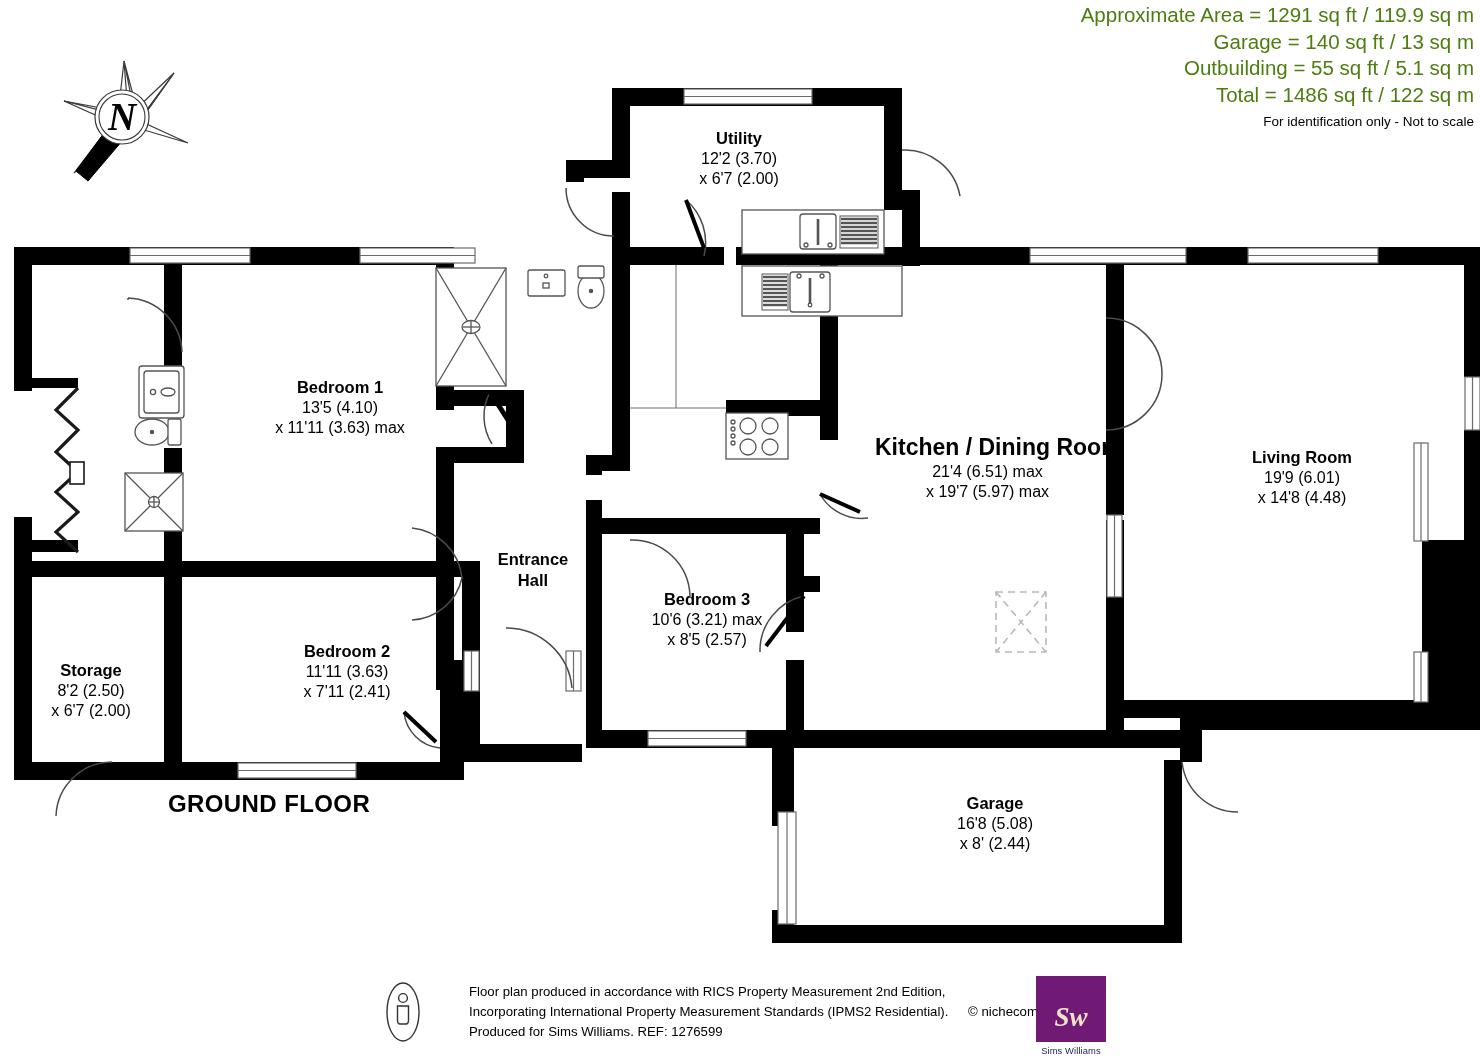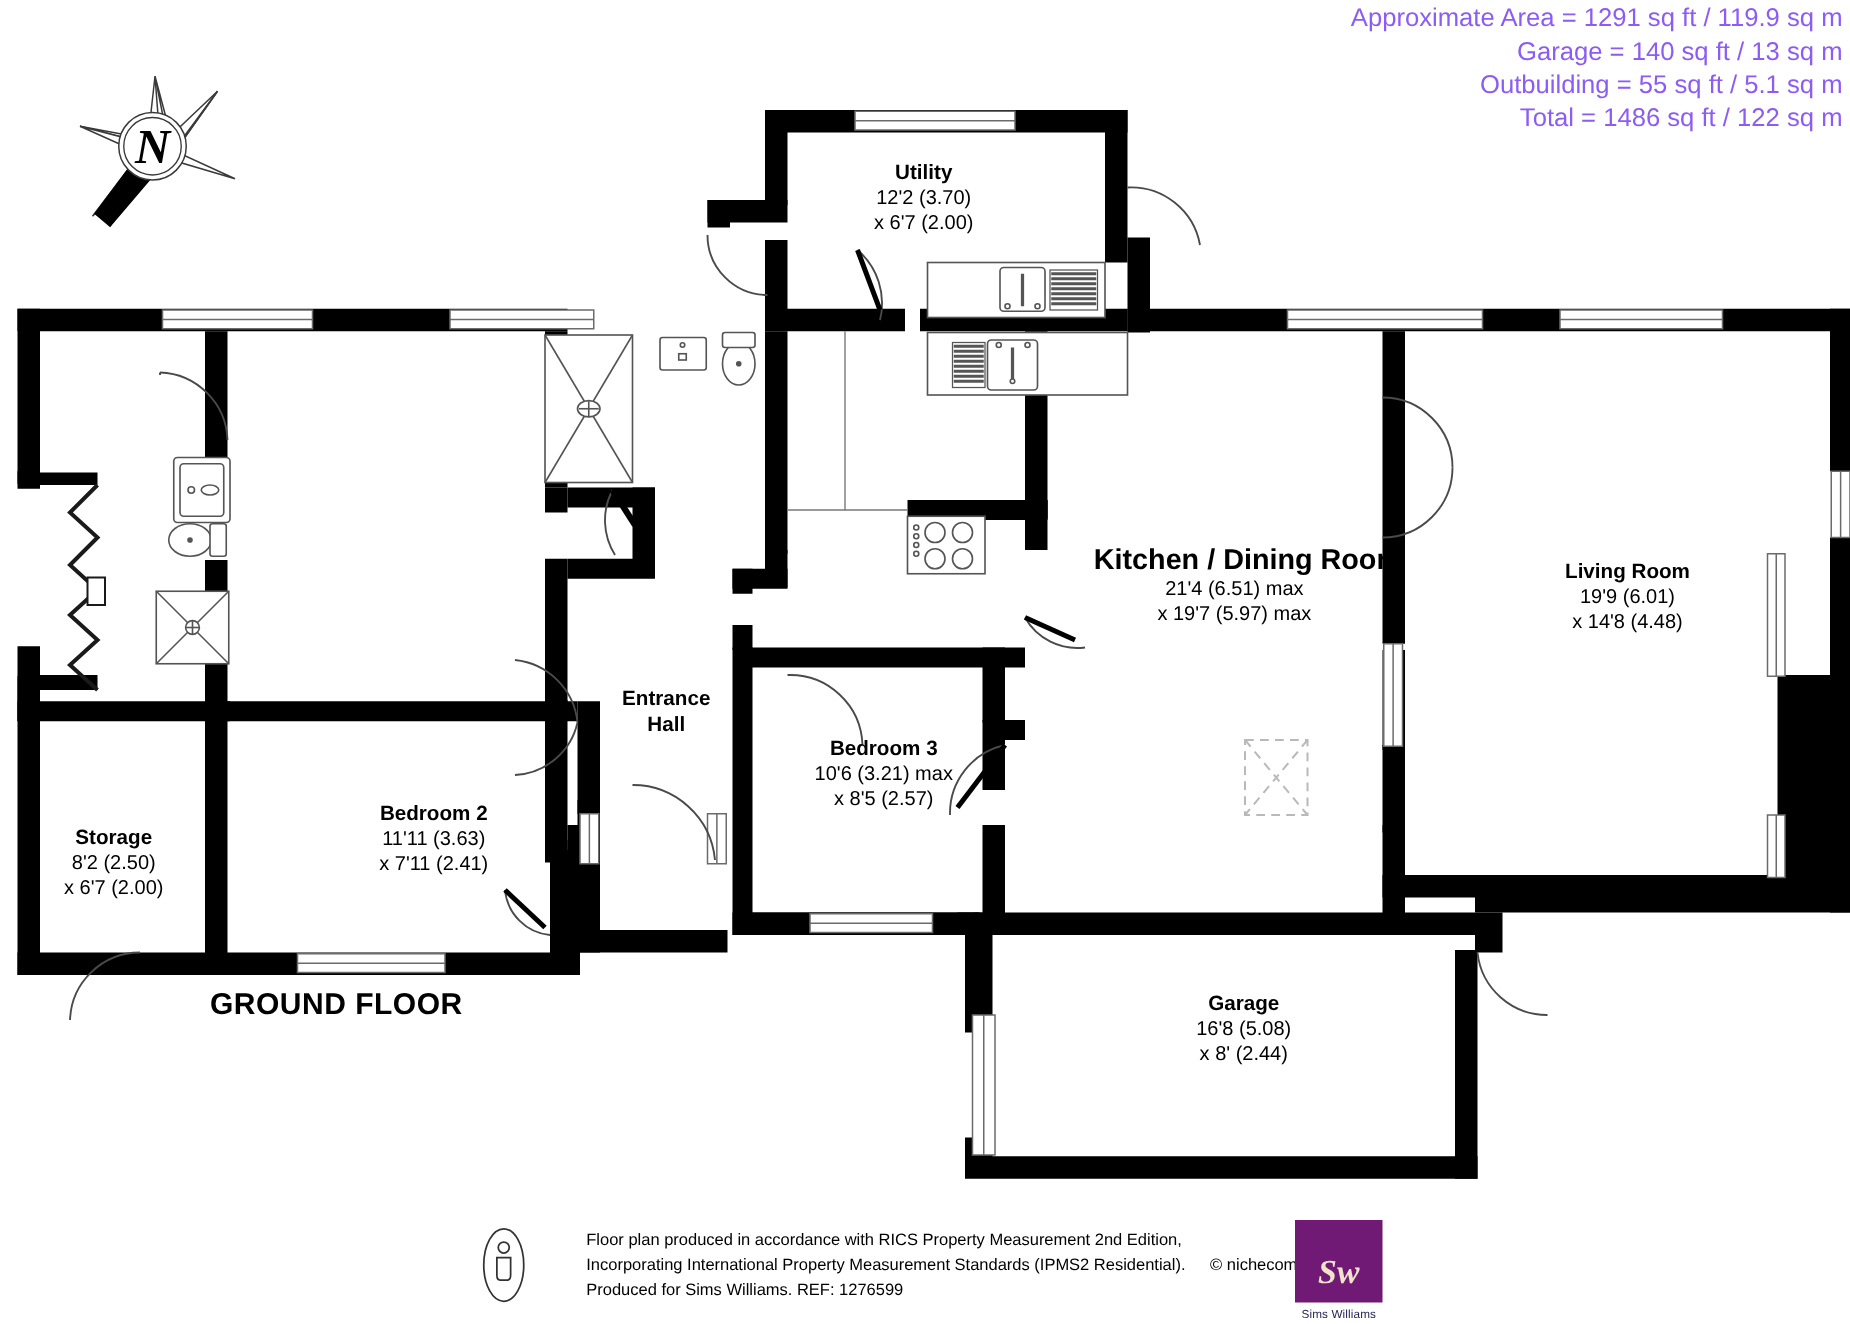--- a/index.html
+++ b/index.html
@@ -8,21 +8,21 @@
     width:1480px;height:1059px;position:relative;overflow:hidden;
     font-family:"Liberation Sans", sans-serif;color:#000;
   }
   .stage{position:absolute;left:0;top:0;width:1480px;height:1059px;}
 
   
   #area-summary{
     position:absolute;right:6px;top:2px;text-align:right;
     line-height:1.30;
   }
-  #area-summary .ln{font-size:20.5px;color:#8b5cf6;white-space:nowrap;}
+  #area-summary .ln{font-size:20.5px;color:#4d7c0f;white-space:nowrap;}
   #area-summary .note{font-size:13.5px;margin-top:4px;white-space:nowrap;}
 
   
   #compass{position:absolute;left:56px;top:55px;width:140px;height:130px;}
 
   
   #planwrap{position:absolute;left:0;top:0;width:1480px;height:1059px;}
 
   
   .rlabel{position:absolute;text-align:center;line-height:1.26;white-space:nowrap;}
@@ -64,20 +64,21 @@
 </head>
 <body>
 
 <div class="stage">
 
   <div id="area-summary">
     <div class="ln">Approximate Area = 1291 sq ft / 119.9 sq m</div>
     <div class="ln">Garage = 140 sq ft / 13 sq m</div>
     <div class="ln">Outbuilding = 55 sq ft / 5.1 sq m</div>
     <div class="ln">Total = 1486 sq ft / 122 sq m</div>
+    <div class="note">For identification only - Not to scale</div>
   </div>
 
   <div id="compass">
     <svg width="140" height="130" viewBox="0 0 140 130">
 
       <g fill="#ffffff" stroke="#3a3a3a" stroke-width="1.2">
         <polygon points="68,6 78,56 118,18 84,66"></polygon>
         <polygon points="118,18 84,66 132,88 78,72"></polygon>
         <polygon points="8,46 62,60 68,6 72,58"></polygon>
         <polygon points="8,46 62,60 18,118 66,72"></polygon>
@@ -380,20 +381,25 @@
 
   </svg>
   </div>
 
   <div class="rlabel" id="lbl-utility">
     <div class="nm">Utility</div>
     <div class="d">12'2 (3.70)</div>
     <div class="d">x 6'7 (2.00)</div>
   </div>
 
+  <div class="rlabel" id="lbl-bed1">
+    <div class="nm">Bedroom 1</div>
+    <div class="d">13'5 (4.10)</div>
+    <div class="d">x 11'11 (3.63) max</div>
+  </div>
 
   <div class="rlabel big" id="lbl-kitchen">
     <div class="nm">Kitchen / Dining Room</div>
     <div class="d">21'4 (6.51) max</div>
     <div class="d">x 19'7 (5.97) max</div>
   </div>
 
   <div class="rlabel" id="lbl-living">
     <div class="nm">Living Room</div>
     <div class="d">19'9 (6.01)</div>

